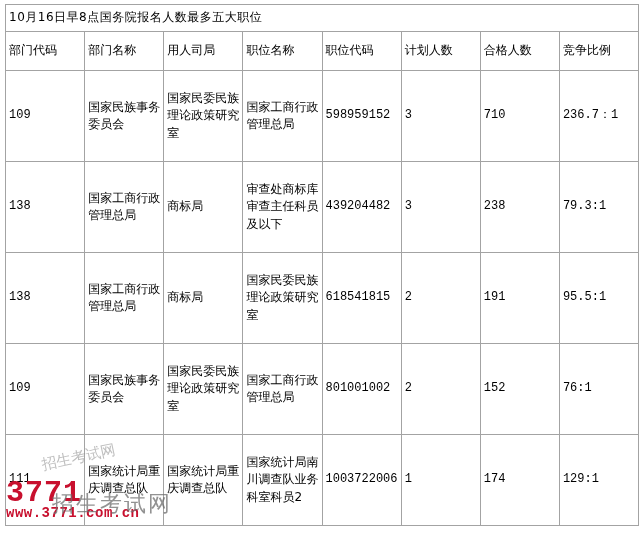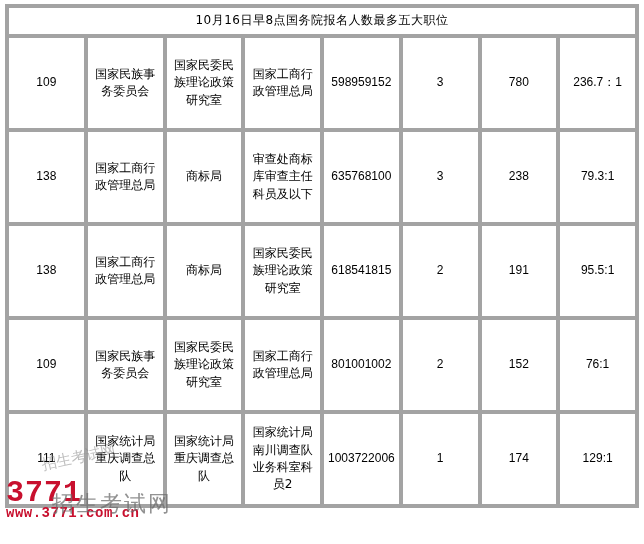--- a/index.html
+++ b/index.html
@@ -20,22 +20,22 @@
     height: 544px;
     box-sizing: border-box;
   }
   table.data {
     border-collapse: collapse;
     width: 634px;
     margin: 4px auto 0 auto;
     table-layout: fixed;
   }
   table.data td, table.data th {
-    border: 4px solid #a3a3a3;
-    text-align: center;
+    border: 1px solid #a3a3a3;
+    text-align: left;
     vertical-align: middle;
     font-weight: normal;
     padding: 2px 3px;
     font-size: 12px;
     line-height: 1.45;
     word-wrap: break-word;
   }
   .title-cell {
     font-size: 13px;
     font-weight: bold;
@@ -47,21 +47,21 @@
     height: 34px;
     font-size: 12px;
   }
   .body-row td {
     height: 86px;
   }
   .cn-narrow {
     font-size: 12px;
   }
   .num {
-    font-family: Liberation Sans, sans-serif;
+    font-family: Liberation Mono, monospace;
     font-size: 12px;
   }
   
   .wm {
     position: absolute;
     pointer-events: none;
   }
   .wm-3771 {
     left: 6px;
     top: 474px;
@@ -105,38 +105,48 @@
 </head>
 <body>
 
 <div class="page">
 
   <table class="data">
     <tbody>
       <tr>
         <td class="title-cell" colspan="8">10月16日早8点国务院报名人数最多五大职位</td>
       </tr>
+      <tr class="head-row">
+        <td style="width:56px">部门代码</td>
+        <td style="width:84px">部门名称</td>
+        <td style="width:78px">用人司局</td>
+        <td style="width:82px">职位名称</td>
+        <td style="width:92px">职位代码</td>
+        <td style="width:72px">计划人数</td>
+        <td style="width:72px">合格人数</td>
+        <td style="width:96px">竞争比例</td>
+      </tr>
 
       <tr class="body-row">
         <td class="num">109</td>
         <td class="cn-narrow">国家民族事务委员会</td>
         <td class="cn-narrow">国家民委民族理论政策研究室</td>
         <td class="cn-narrow">国家工商行政管理总局</td>
         <td class="num">598959152</td>
         <td class="num">3</td>
-        <td class="num">780</td>
+        <td class="num">710</td>
         <td class="num">236.7：1</td>
       </tr>
 
       <tr class="body-row">
         <td class="num">138</td>
         <td class="cn-narrow">国家工商行政管理总局</td>
         <td class="cn-narrow">商标局</td>
         <td class="cn-narrow">审查处商标库审查主任科员及以下</td>
-        <td class="num">635768100</td>
+        <td class="num">439204482</td>
         <td class="num">3</td>
         <td class="num">238</td>
         <td class="num">79.3:1</td>
       </tr>
 
       <tr class="body-row">
         <td class="num">138</td>
         <td class="cn-narrow">国家工商行政管理总局</td>
         <td class="cn-narrow">商标局</td>
         <td class="cn-narrow">国家民委民族理论政策研究室</td>

